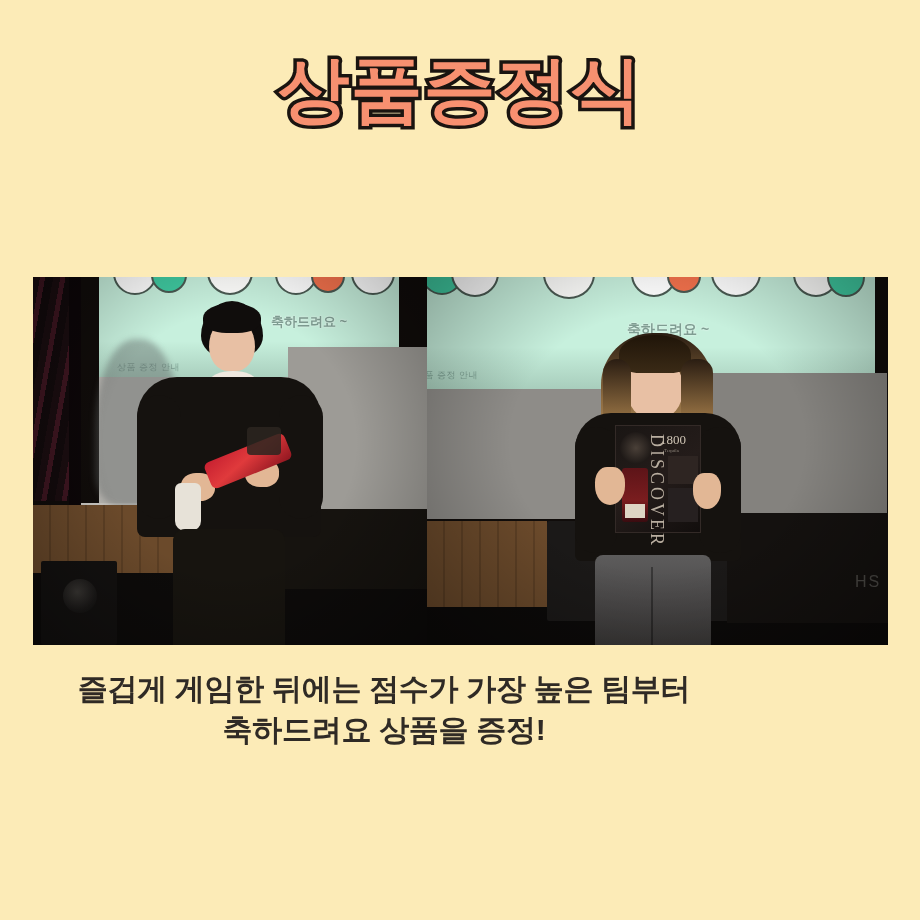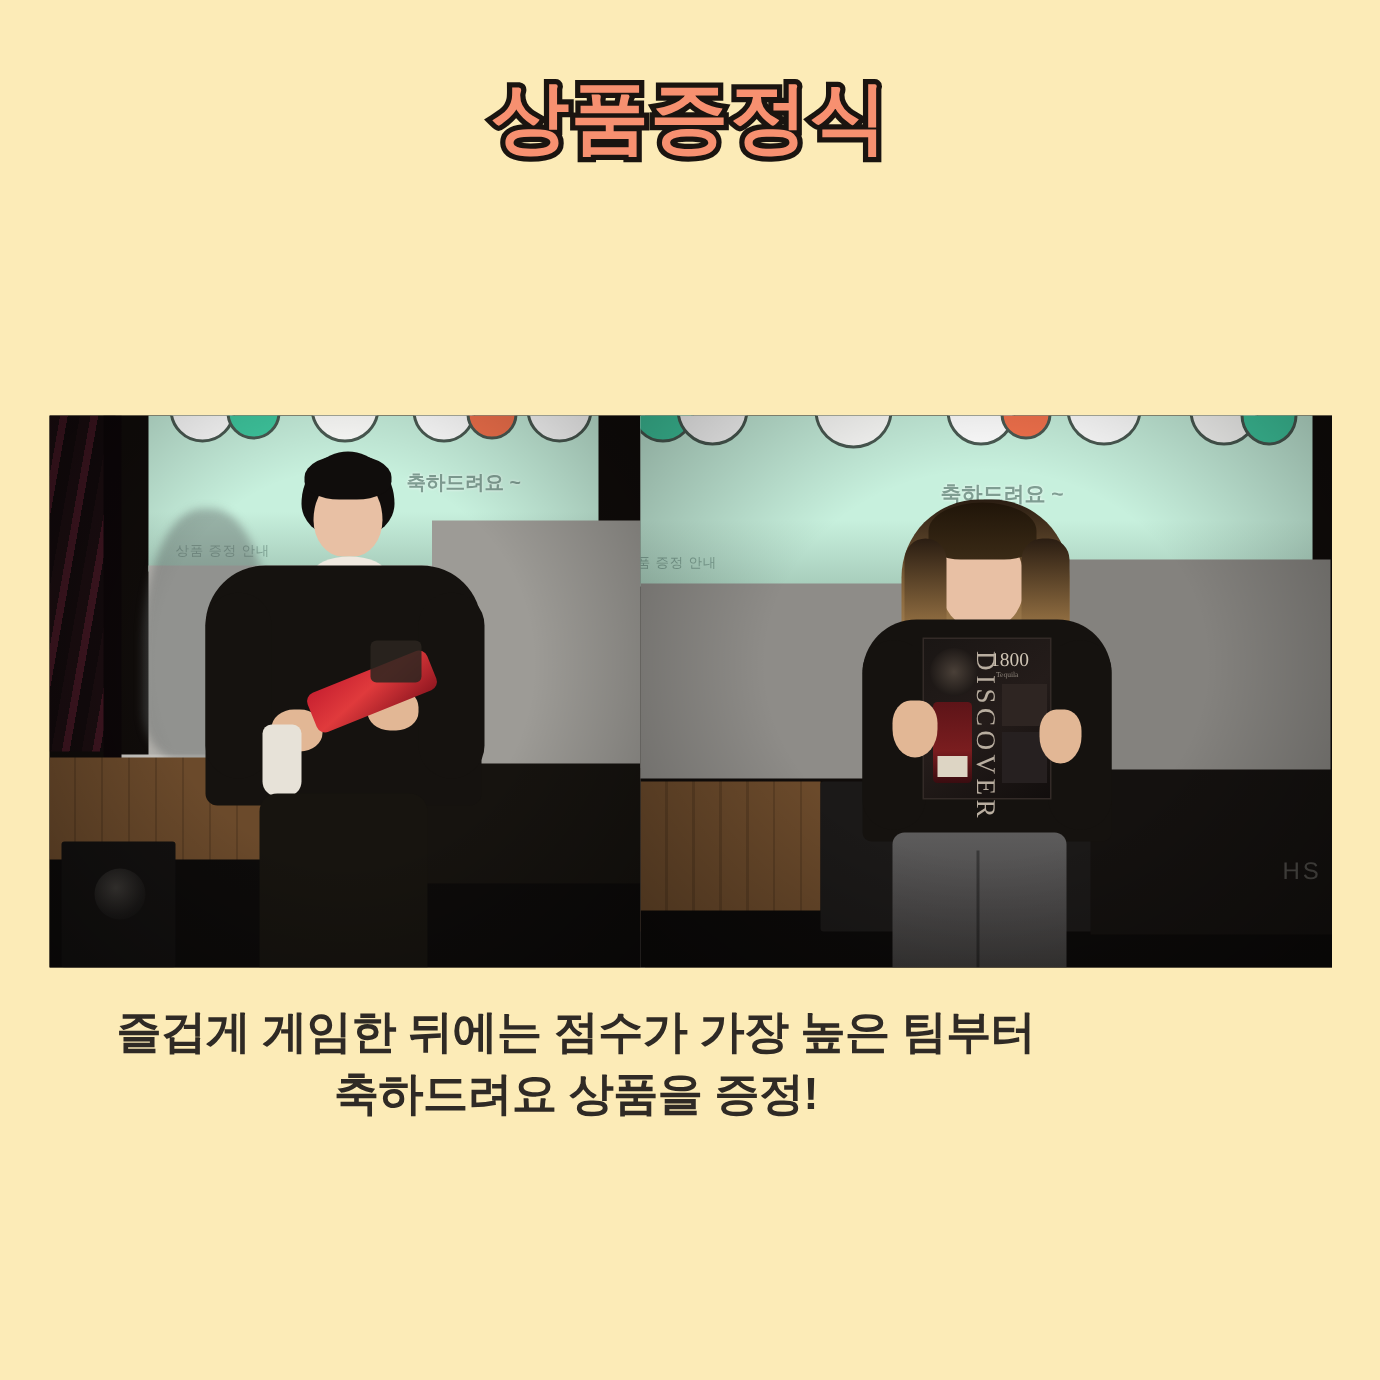--- a/index.html
+++ b/index.html
@@ -25,21 +25,21 @@
   #title-wrap {
     position: absolute;
     left: 0;
     top: 52px;
     width: 920px;
     text-align: center;
   }
   #title {
     display: inline-block;
     font-family: Liberation Sans, sans-serif;
-    font-size: 52px;
+    font-size: 72px;
     font-weight: bold;
     letter-spacing: 1px;
     color: #f79070;
     -webkit-text-stroke: 7px #1a1410;
     paint-order: stroke fill;
     line-height: 1.05;
   }
 
   
   #photo-strip {

